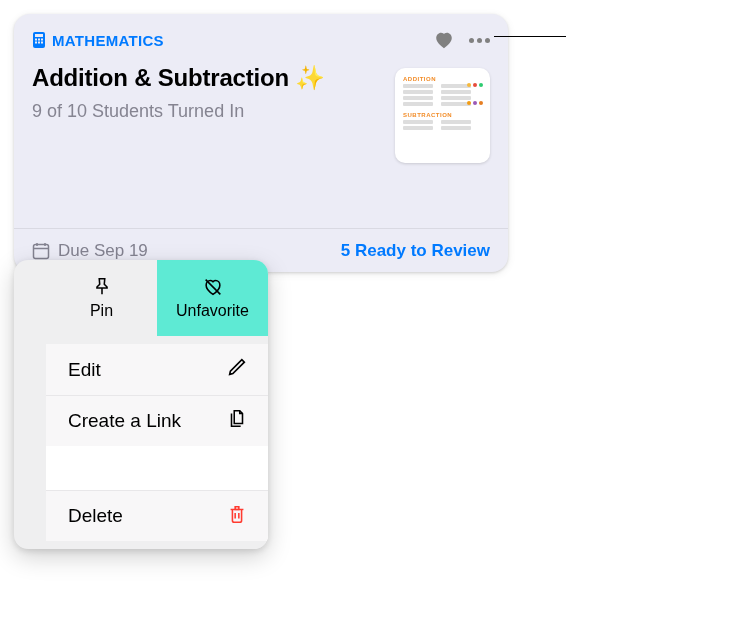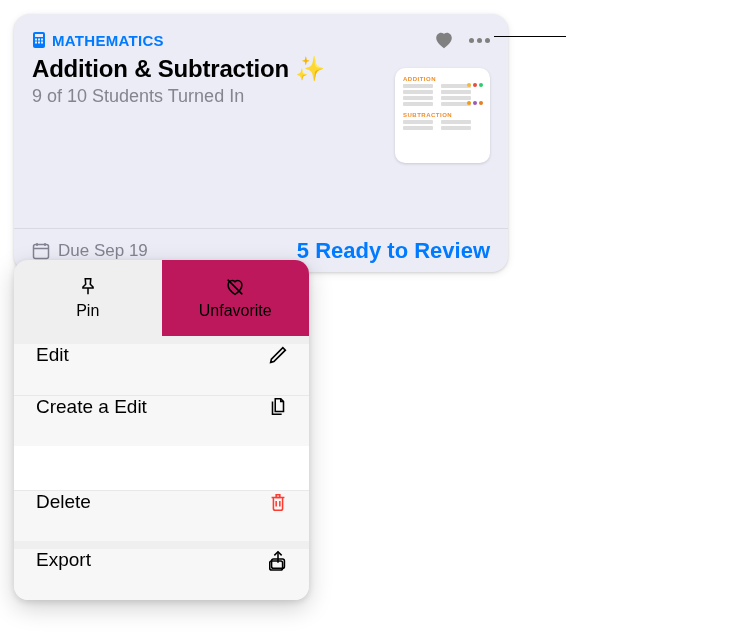--- a/index.html
+++ b/index.html
@@ -46,28 +46,28 @@
       align-items: center;
       gap: 14px;
     }
     .heart-icon svg { width: 22px; height: 22px; display:block; }
     .more-icon { display: flex; gap: 3px; align-items:center; }
     .more-dot { width: 5px; height: 5px; background:#808080; border-radius:50%; }
     .title {
       font-size: 24px;
       font-weight: 700;
       color: #000;
-      margin-top: 3px;
+      margin-top: 12px;
       line-height: 1.2;
       letter-spacing: -0.2px;
     }
     .subtitle {
       font-size: 18px;
       color: #858491;
-      margin-top: 2px;
+      margin-top: 8px;
     }
     .thumb {
       position: absolute;
       right: 18px;
       top: 54px;
       width: 95px;
       height: 95px;
       background: #fff;
       border-radius: 10px;
       box-shadow: 0 1px 3px rgba(0,0,0,0.15);
@@ -102,66 +102,67 @@
     .due {
       display: flex;
       align-items: center;
       gap: 8px;
       color: #838290;
       font-size: 17px;
     }
     .cal-icon svg { width:18px; height:18px; display:block; }
     .review {
       color: #007aff;
-      font-size: 22px;
+      font-size: 17px;
       font-weight: 600;
     }
 
     .callout-line {
       position: absolute;
       top: 36px;
       left: 494px;
       width: 72px;
       height: 1px;
       background: #000;
     }
 
     .menu {
       position: absolute;
       left: 14px;
       top: 260px;
-      width: 295px;
+      width: 254px;
       background: #efeff0;
       border-radius: 14px;
       box-shadow: 0 8px 24px rgba(0,0,0,0.18), 0 2px 6px rgba(0,0,0,0.12);
       overflow: hidden;
+      padding-left: 32px;
     }
     .menu-top {
       display: flex;
       height: 76px;
     }
     .menu-top-item {
       flex: 1;
       display: flex;
       flex-direction: column;
       align-items: center;
       justify-content: center;
       gap: 4px;
     }
-    .menu-top-item.sel { background: #be185d; }
+    .menu-top-item.sel { background: #5eead4; }
     .menu-top-item svg { width: 22px; height: 22px; }
     .menu-top-item .lab { font-size: 16px; color:#000; }
     .menu-group {
       background: #fff;
     }
     .menu-gap { height: 8px; background:#efeff0; }
     .menu-row {
       display: flex;
       justify-content: space-between;
-      align-items: flex-start;
+      align-items: center;
       height: 51px;
       padding: 0 20px 0 22px;
       font-size: 19px;
       color: #000;
       background: #f8f7f8;
       border-top: 1px solid #e8e7e9;
     }
     .menu-group .menu-row:first-child { border-top: none; }
     .menu-row.destructive { color: #000000; margin-top: 44px; }
     .menu-row svg { width: 22px; height: 22px; }
@@ -272,21 +273,21 @@
   <div class="menu-gap"></div>
 
   <div class="menu-group">
     <div class="menu-row">
       <span>Edit</span>
       <span><svg viewBox="0 0 24 24" fill="none" stroke="#000" stroke-width="1.8">
             <path d="M4 20l3.5-.8L20 6.7 17.3 4 4.8 16.5 4 20z"></path>
           </svg></span>
     </div>
     <div class="menu-row">
-      <span>Create a Edit</span>
+      <span>Create a Link</span>
       <span><svg viewBox="0 0 24 24" fill="none" stroke="#000" stroke-width="1.7">
             <path d="M9 3h6l3 3v11H9V3z"></path>
             <path d="M6 6v14h10"></path>
             <path d="M15 3v3h3"></path>
           </svg></span>
     </div>
     <div class="menu-row destructive">
       <span>Delete</span>
       <span><svg viewBox="0 0 24 24" fill="none" stroke="#ff3b30" stroke-width="1.7">
             <path d="M5 7h14"></path>
@@ -294,23 +295,14 @@
             <path d="M10 4h4v3h-4z"></path>
             <line x1="10" y1="11" x2="10" y2="17"></line>
             <line x1="14" y1="11" x2="14" y2="17"></line>
           </svg></span>
     </div>
   </div>
 
   <div class="menu-gap"></div>
 
   <div class="menu-group">
-    <div class="menu-row">
-      <span>Export</span>
-      <span><svg viewBox="0 0 24 24" fill="none" stroke="#000" stroke-width="1.7">
-            <path d="M12 3v12"></path>
-            <path d="M8 7l4-4 4 4"></path>
-            <rect x="5" y="11" width="14" height="10" rx="2"></rect>
-            <rect x="3" y="13" width="14" height="10" rx="2"></rect>
-          </svg></span>
-    </div>
   </div>
 </div>
 
 </body></html>

